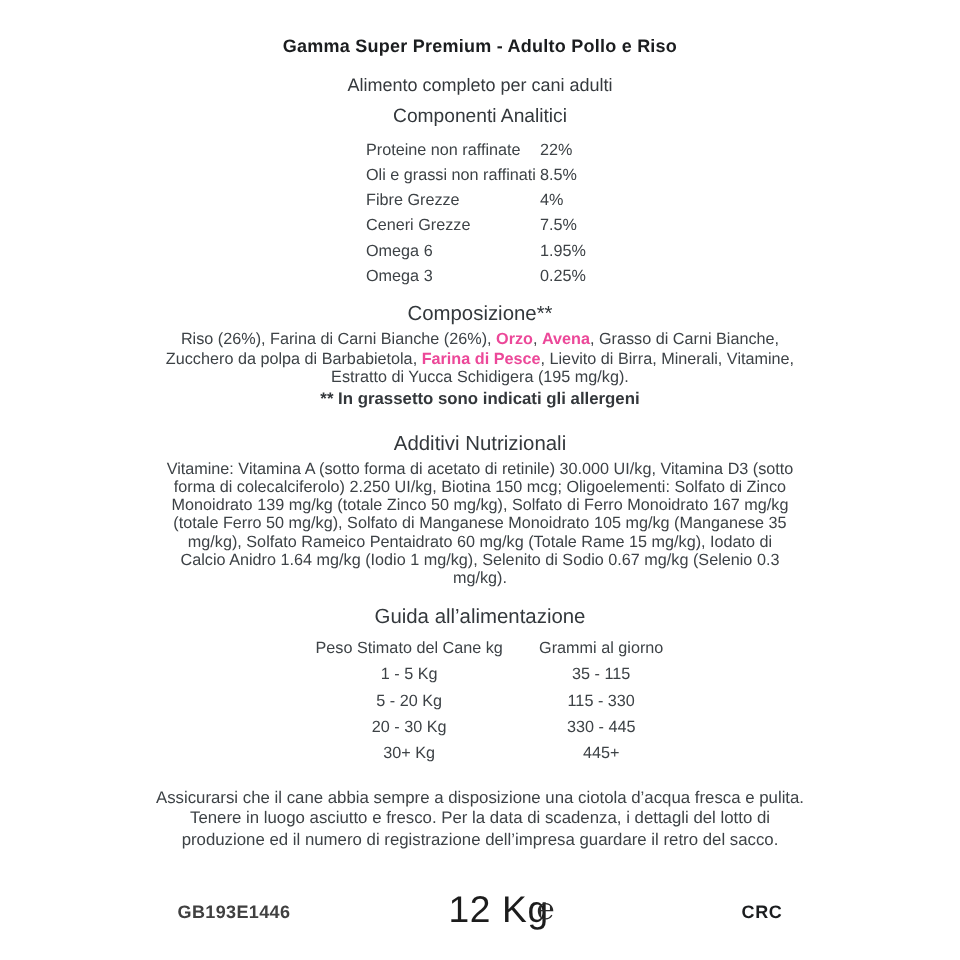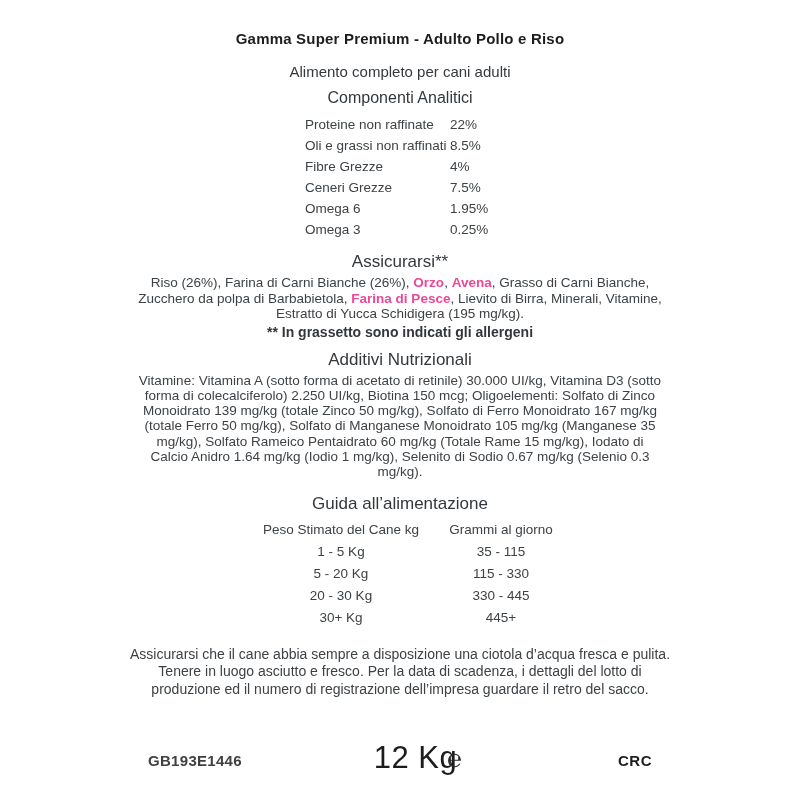--- a/index.html
+++ b/index.html
@@ -32,21 +32,21 @@
   .sec-comp { margin-top:12px; }
   .comp-text {
     width:540px; margin:3px auto 0; text-align:center;
     font-size:13.5px; line-height:15.5px; color:#3d4246;
   }
   .comp-text .b { font-weight:700; color:#ec4899; }
   .allergen-note {
     text-align:center; font-size:14px; font-weight:700; margin-top:2px; color:#33373b;
   }
 
-  .sec-add { margin-top:10px; }
+  .sec-add { margin-top:20px; }
   .add-text {
     width:528px; margin:3px auto 0; text-align:center;
     font-size:13.5px; line-height:15.3px;
   }
 
   .sec-guide { margin-top:14px; }
   .guide-table { margin-top:5px; margin-left:252px; width:320px; }
   .guide-row { display:grid; grid-template-columns:178px 142px; height:22px; align-items:center; }
   .guide-row > div { text-align:center; font-size:13.5px; white-space:nowrap; }
   .guide-header > div { font-size:13.5px; }
@@ -107,21 +107,21 @@
       <div class="lbl">Omega 6</div>
       <div class="val">1.95%</div>
     </div>
     <div class="analytics-row">
       <div class="lbl">Omega 3</div>
       <div class="val">0.25%</div>
     </div>
   </div>
 
   <div class="sec-comp">
-    <div class="section-heading">Assicurarsi**</div>
+    <div class="section-heading">Composizione**</div>
     <p class="comp-text"><span>Riso (26%), Farina di Carni Bianche (26%), </span><span class="b">Orzo</span><span>, </span><span class="b">Avena</span><span>, Grasso di Carni Bianche, Zucchero da polpa di Barbabietola, </span><span class="b">Farina di Pesce</span><span>, Lievito di Birra, Minerali, Vitamine, Estratto di Yucca Schidigera (195 mg/kg).</span></p>
     <div class="allergen-note">** In grassetto sono indicati gli allergeni</div>
   </div>
 
   <div class="sec-add">
     <div class="section-heading">Additivi Nutrizionali</div>
     <p class="add-text">Vitamine: Vitamina A (sotto forma di acetato di retinile) 30.000 UI/kg, Vitamina D3 (sotto forma di colecalciferolo) 2.250 UI/kg, Biotina 150 mcg; Oligoelementi: Solfato di Zinco Monoidrato 139 mg/kg (totale Zinco 50 mg/kg), Solfato di Ferro Monoidrato 167 mg/kg (totale Ferro 50 mg/kg), Solfato di Manganese Monoidrato 105 mg/kg (Manganese 35 mg/kg), Solfato Rameico Pentaidrato 60 mg/kg (Totale Rame 15 mg/kg), Iodato di Calcio Anidro 1.64 mg/kg (Iodio 1 mg/kg), Selenito di Sodio 0.67 mg/kg (Selenio 0.3 mg/kg).</p>
   </div>
 
   <div class="sec-guide">

